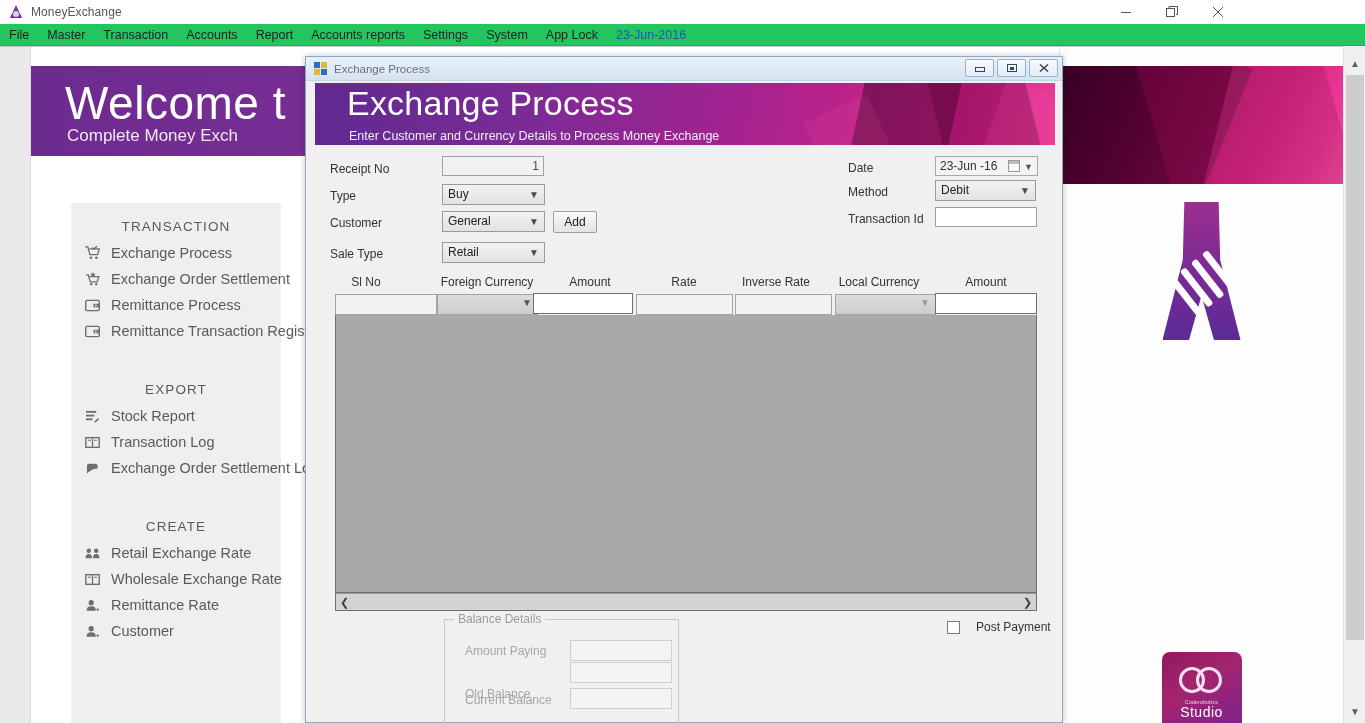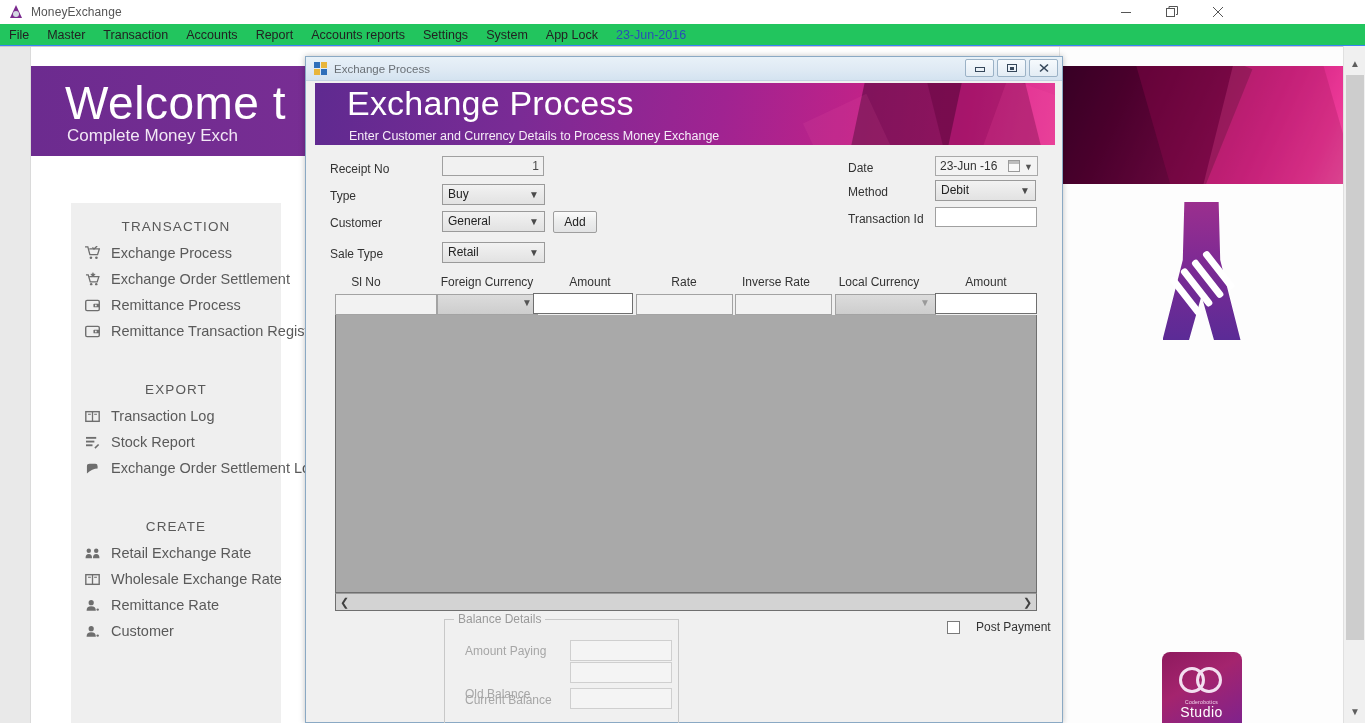--- a/index.html
+++ b/index.html
@@ -413,38 +413,38 @@
           </span>
           <span class="lbl">Remittance Transaction Register</span>
         </div>
 
         <div class="side-spacer"></div>
 
         <div class="side-group-title">EXPORT</div>
         <div class="side-item">
           <span class="ic">
             <svg width="15" height="13" viewBox="0 0 16 14">
+                <rect x="1" y="1" width="11" height="2" fill="#6e6e6e"></rect>
+                <rect x="1" y="5" width="9" height="2" fill="#6e6e6e"></rect>
+                <rect x="1" y="9" width="7" height="2" fill="#6e6e6e"></rect>
+                <path d="M10 12.5l4-4 1.2 1.2-4 4z" fill="#6e6e6e"></path>
+              </svg>
+          </span>
+          <span class="lbl">Stock Report</span>
+        </div>
+        <div class="side-item">
+          <span class="ic">
+            <svg width="15" height="13" viewBox="0 0 16 14">
                 <rect x="0.8" y="1.8" width="14.4" height="10.4" fill="none" stroke="#6e6e6e" stroke-width="1.5"></rect>
                 <line x1="8" y1="2" x2="8" y2="12" stroke="#6e6e6e" stroke-width="1.4"></line>
                 <line x1="3.2" y1="4.6" x2="6.2" y2="4.6" stroke="#6e6e6e" stroke-width="1.1"></line>
                 <line x1="9.8" y1="4.6" x2="12.8" y2="4.6" stroke="#6e6e6e" stroke-width="1.1"></line>
               </svg>
           </span>
           <span class="lbl">Transaction Log</span>
-        </div>
-        <div class="side-item">
-          <span class="ic">
-            <svg width="15" height="13" viewBox="0 0 16 14">
-                <rect x="1" y="1" width="11" height="2" fill="#6e6e6e"></rect>
-                <rect x="1" y="5" width="9" height="2" fill="#6e6e6e"></rect>
-                <rect x="1" y="9" width="7" height="2" fill="#6e6e6e"></rect>
-                <path d="M10 12.5l4-4 1.2 1.2-4 4z" fill="#6e6e6e"></path>
-              </svg>
-          </span>
-          <span class="lbl">Stock Report</span>
         </div>
         <div class="side-item">
           <span class="ic">
             <svg width="15" height="13" viewBox="0 0 16 14">
                 <path d="M2 12.5 L2 4.5 Q2 2 5 2 L11 2 Q13.5 2 13.5 4.5 L13.5 7 Q8 7 2 12.5 Z" fill="#6e6e6e"></path>
               </svg>
           </span>
           <span class="lbl">Exchange Order Settlement Log</span>
         </div>
 

